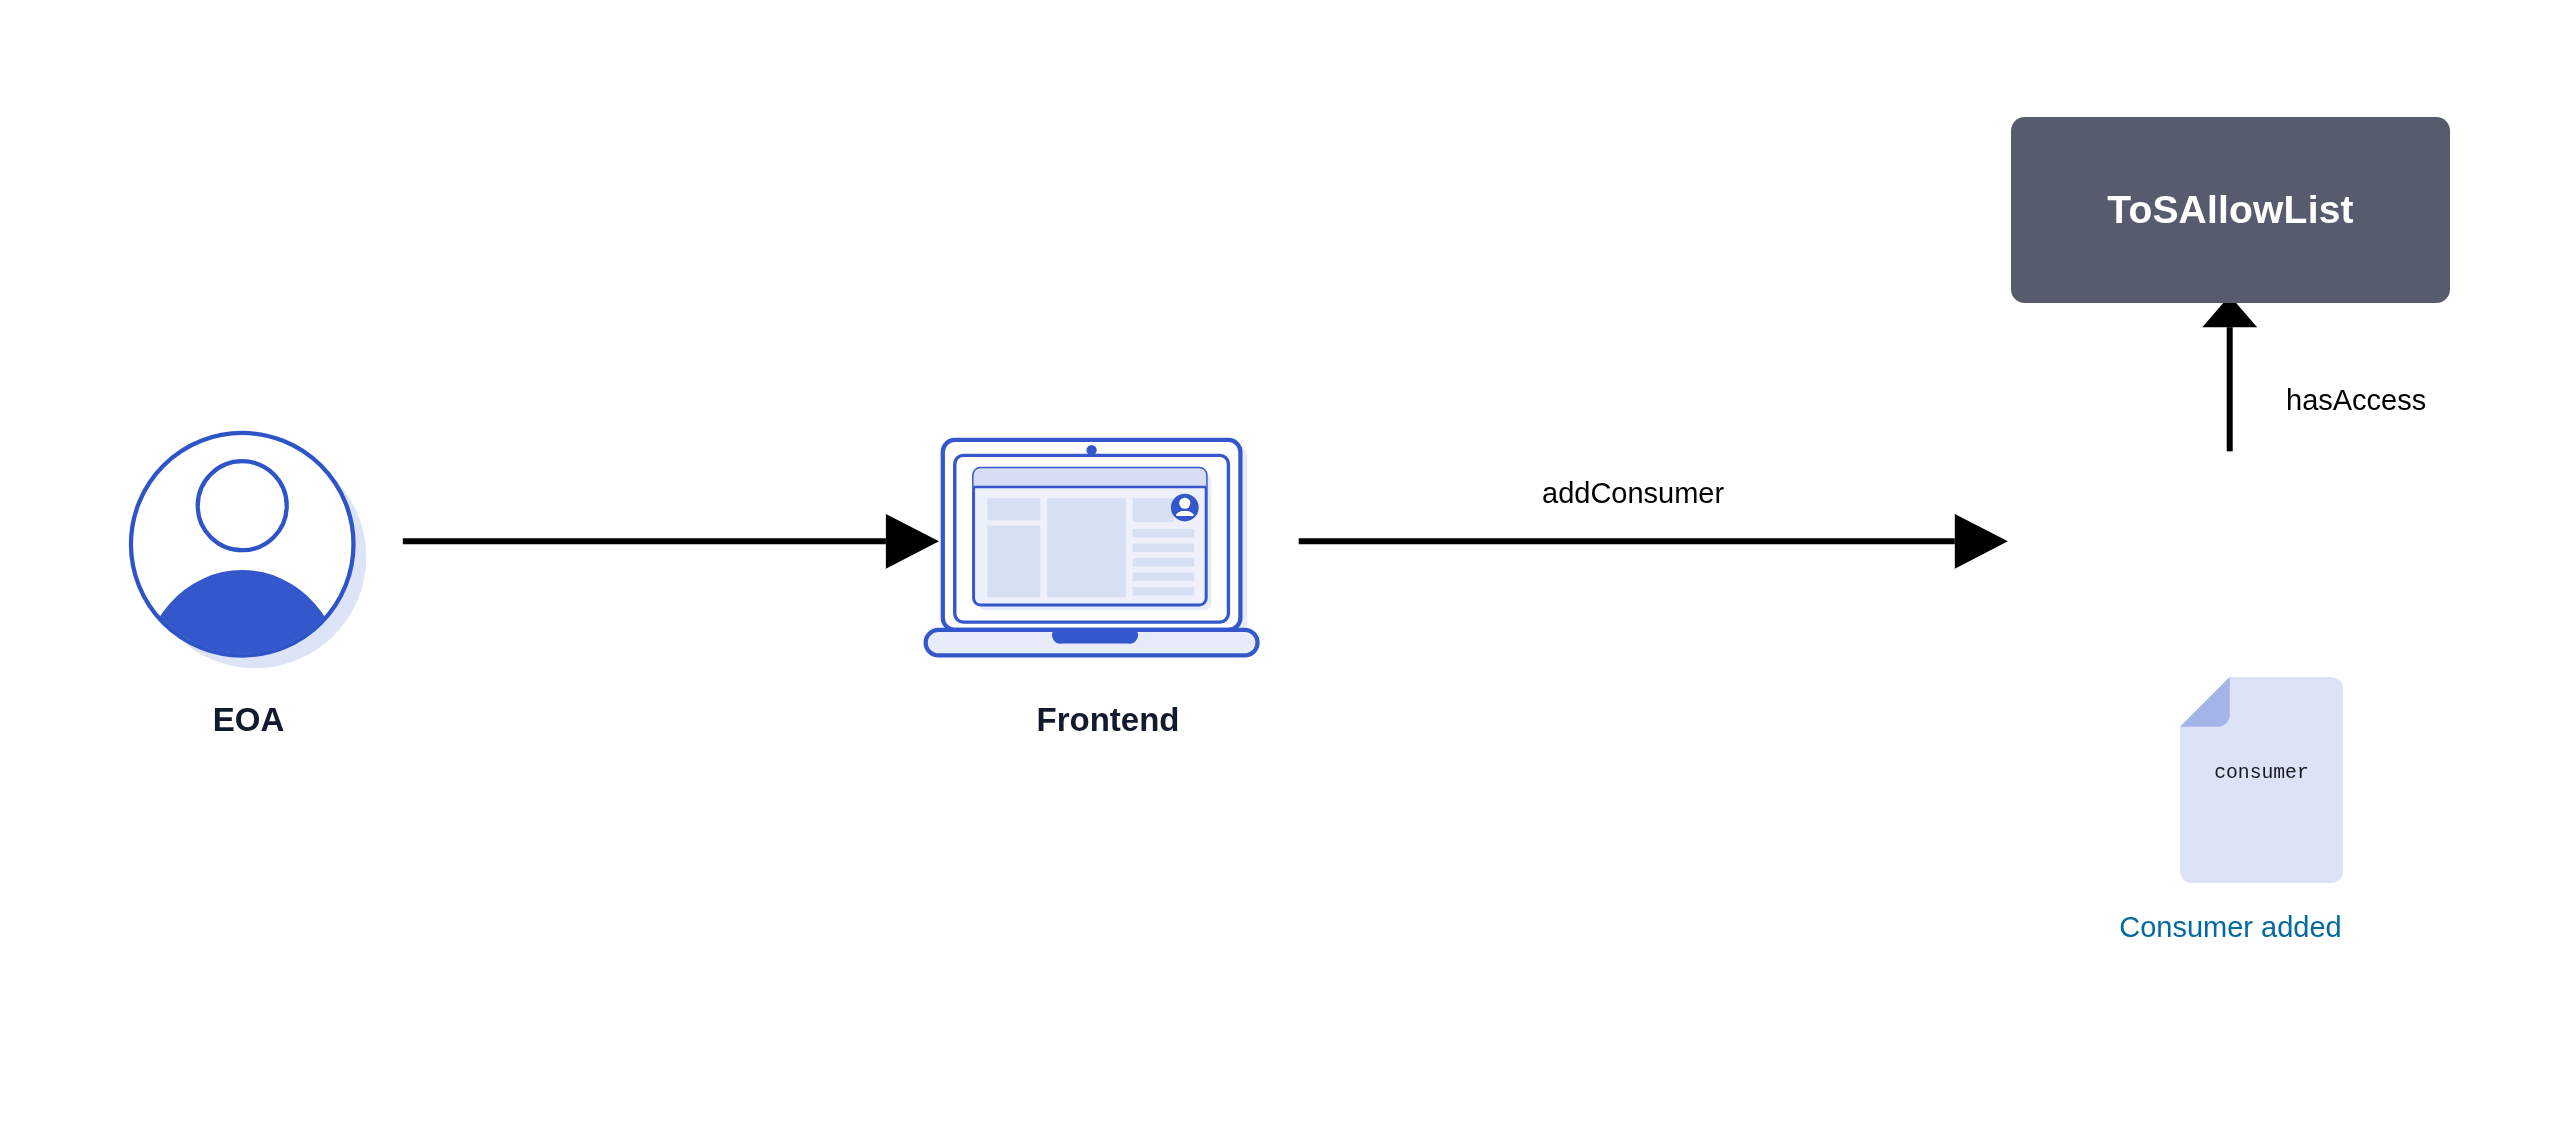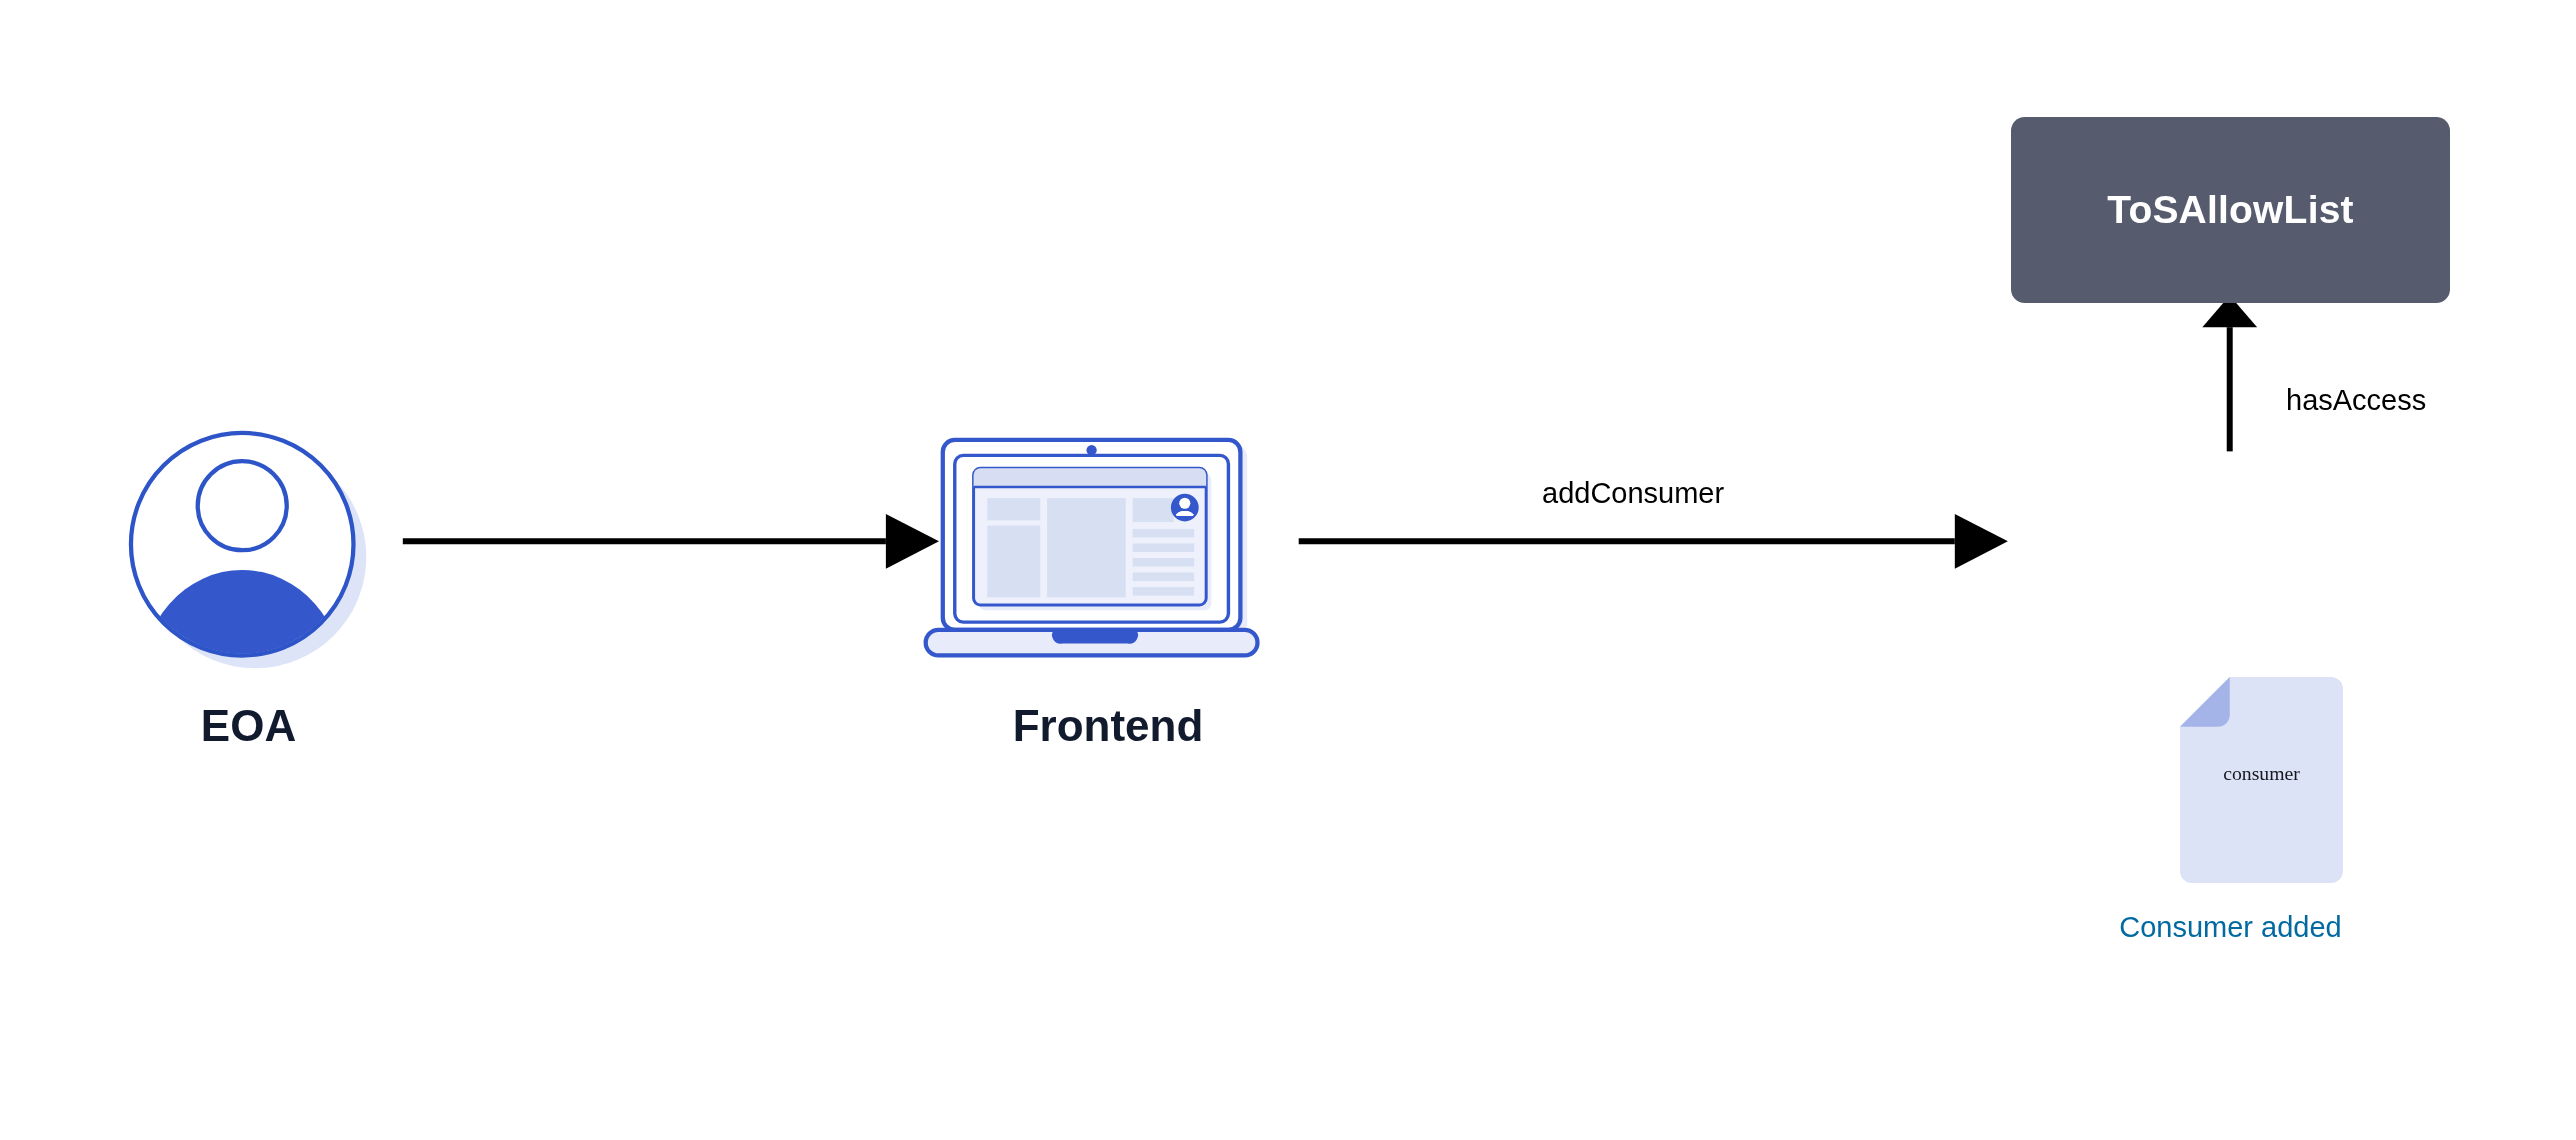--- a/index.html
+++ b/index.html
@@ -39,21 +39,21 @@
     font-family: "Liberation Sans", sans-serif;
   }
   #tos-allowlist-box { left: 2011px; top: 117px; width: 439px; height: 186px; }
   #functions-router-box { left: 2011px; top: 451px; width: 439px; height: 178px; }
 
   
   .actor-label {
     position: absolute;
     color: #121A2E;
     font-weight: 700;
-    font-size: 44px;
+    font-size: 33px;
     text-align: center;
     white-space: nowrap;
     font-family: "Liberation Sans", sans-serif;
   }
   #eoa-label   { left: 0px;    top: 701px; width: 497px; }
   #frontend-label { left: 864px; top: 701px; width: 488px; }
 
   
   .edge-label {
     position: absolute;
@@ -86,21 +86,21 @@
   
   #consumer-doc { left: 2180px; top: 677px; width: 163px; height: 206px; }
   #consumer-doc-text {
     position: absolute;
     left: 2180px;
     top: 762px;
     width: 163px;
     text-align: center;
     font-size: 19.7px;
     color: #16181d;
-    font-family: Liberation Serif, serif;
+    font-family: Liberation Mono, monospace;
   }
 </style>
 </head>
 <body>
 
 <div id="canvas">
 
   <svg class="svg-layer" width="2576" height="1140" viewBox="0 0 3007 1331">
 
     <g>

